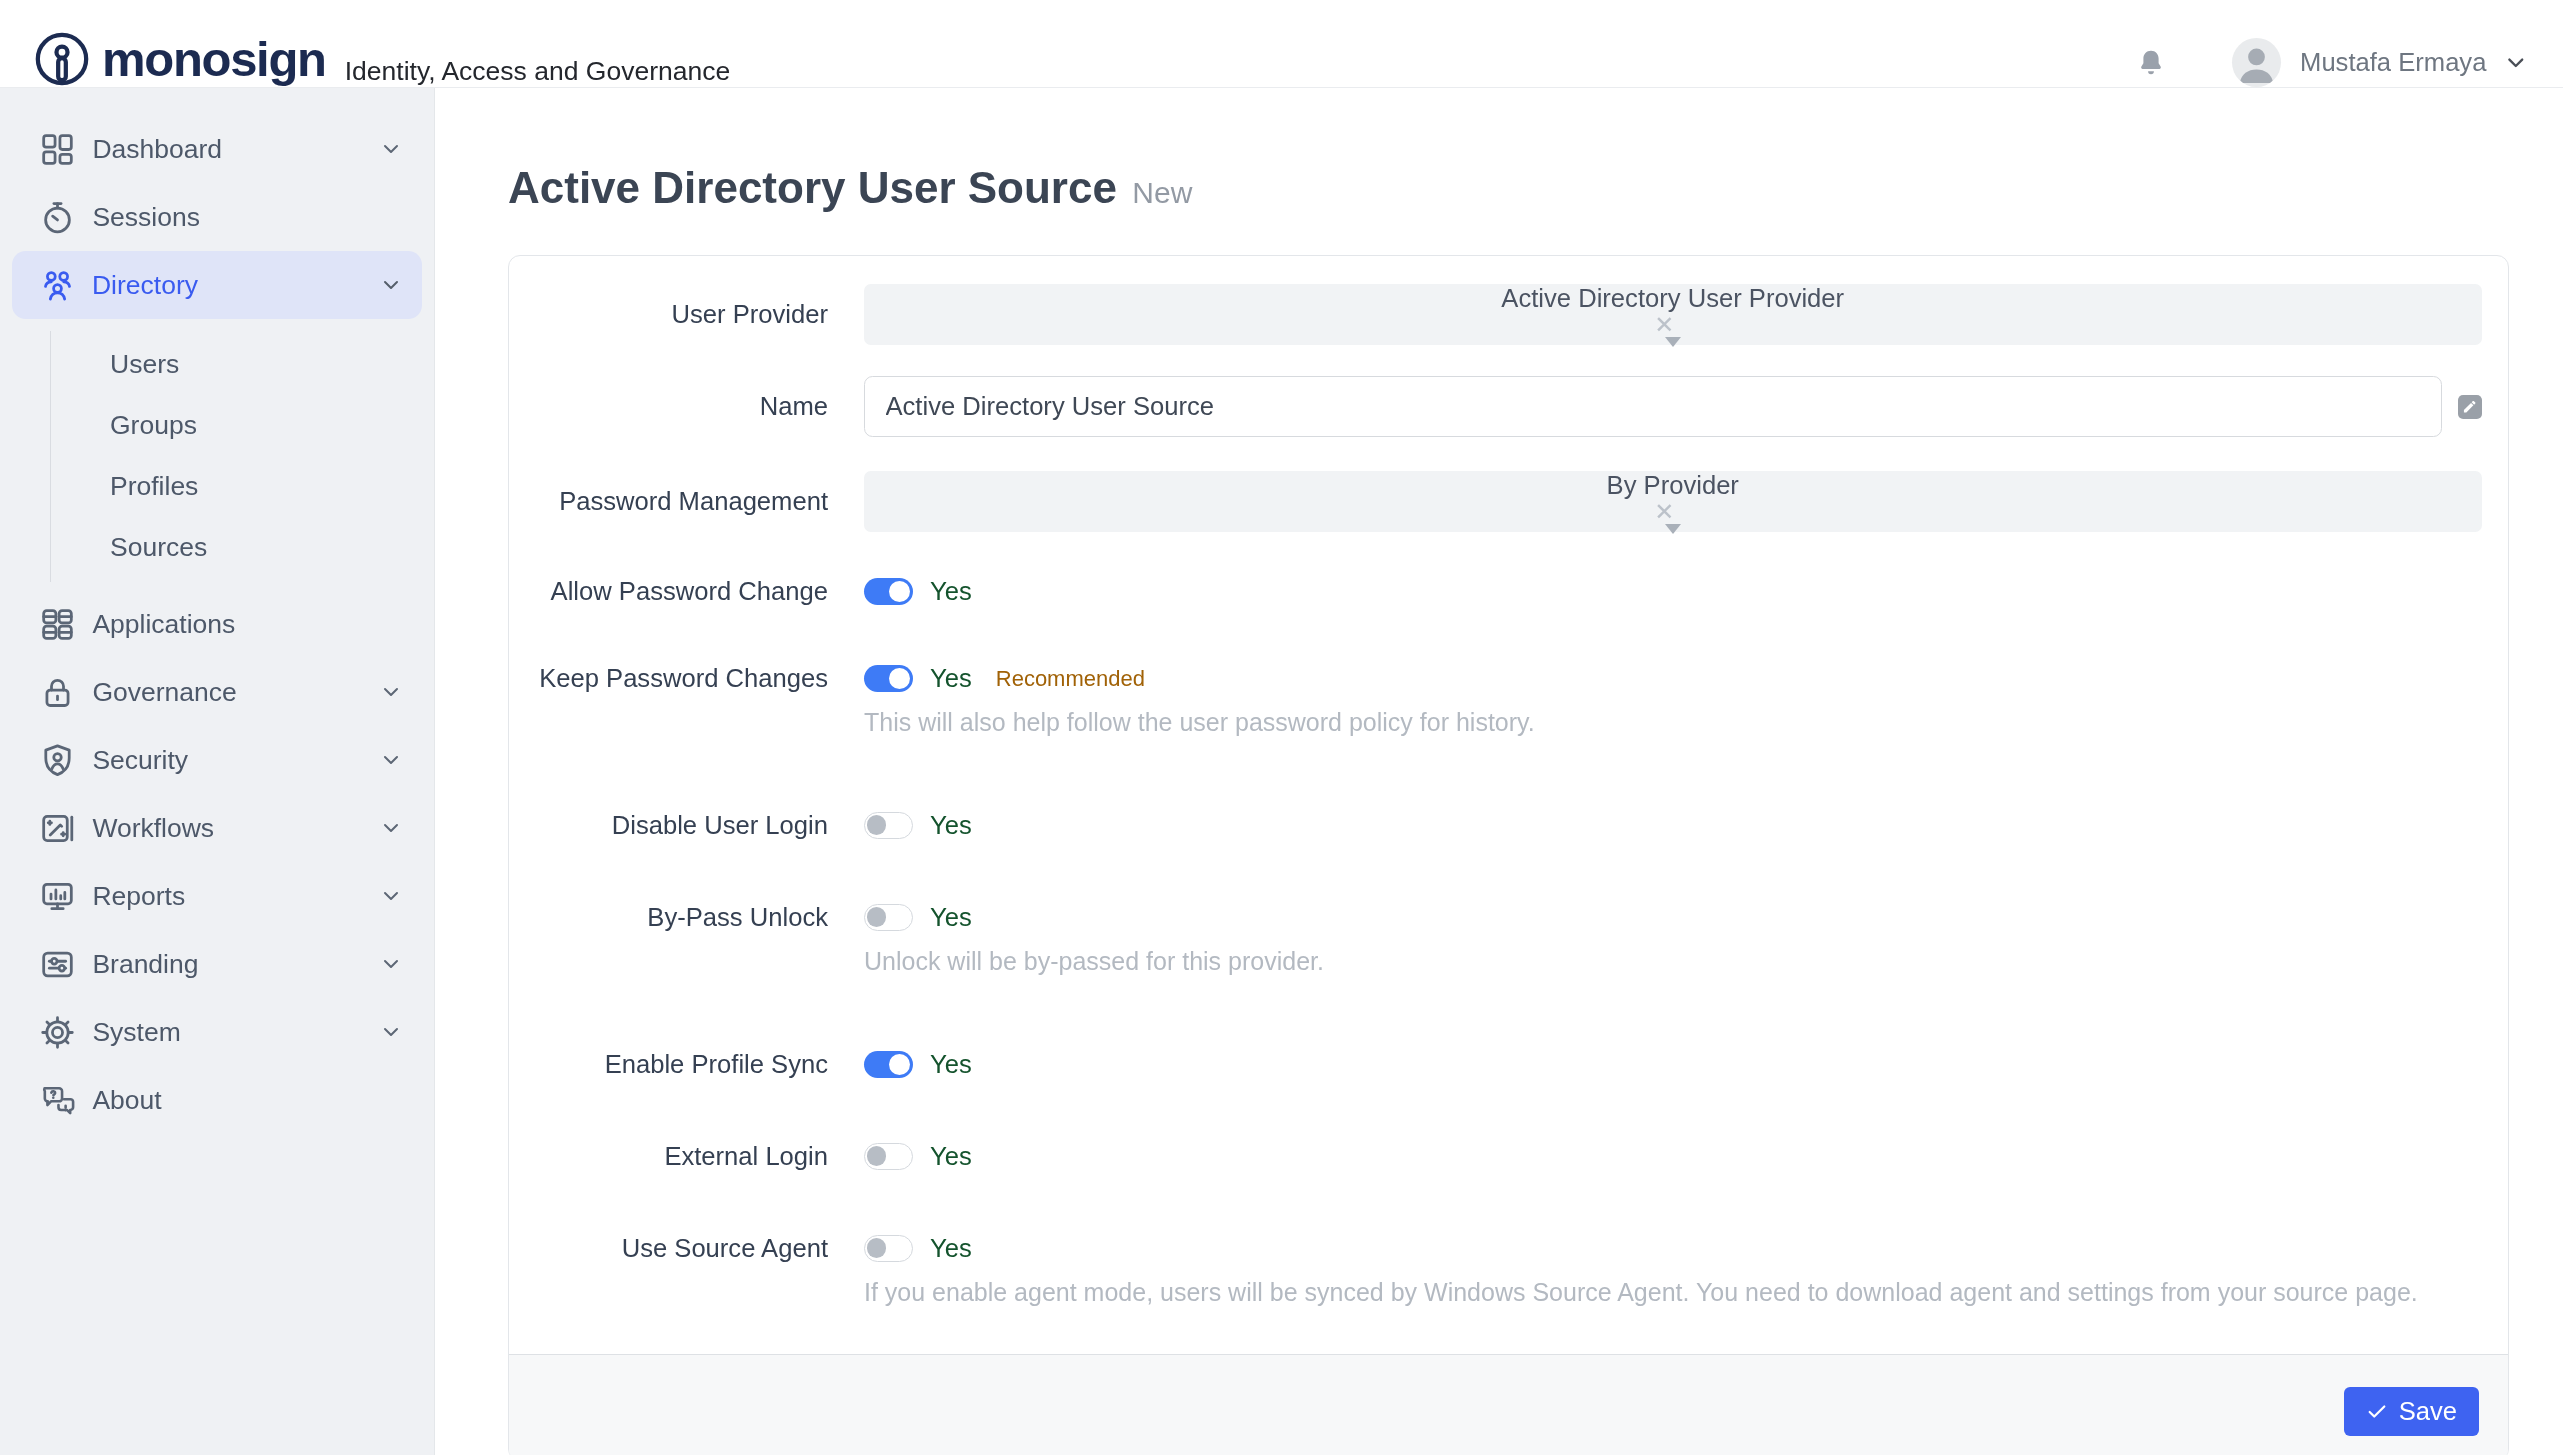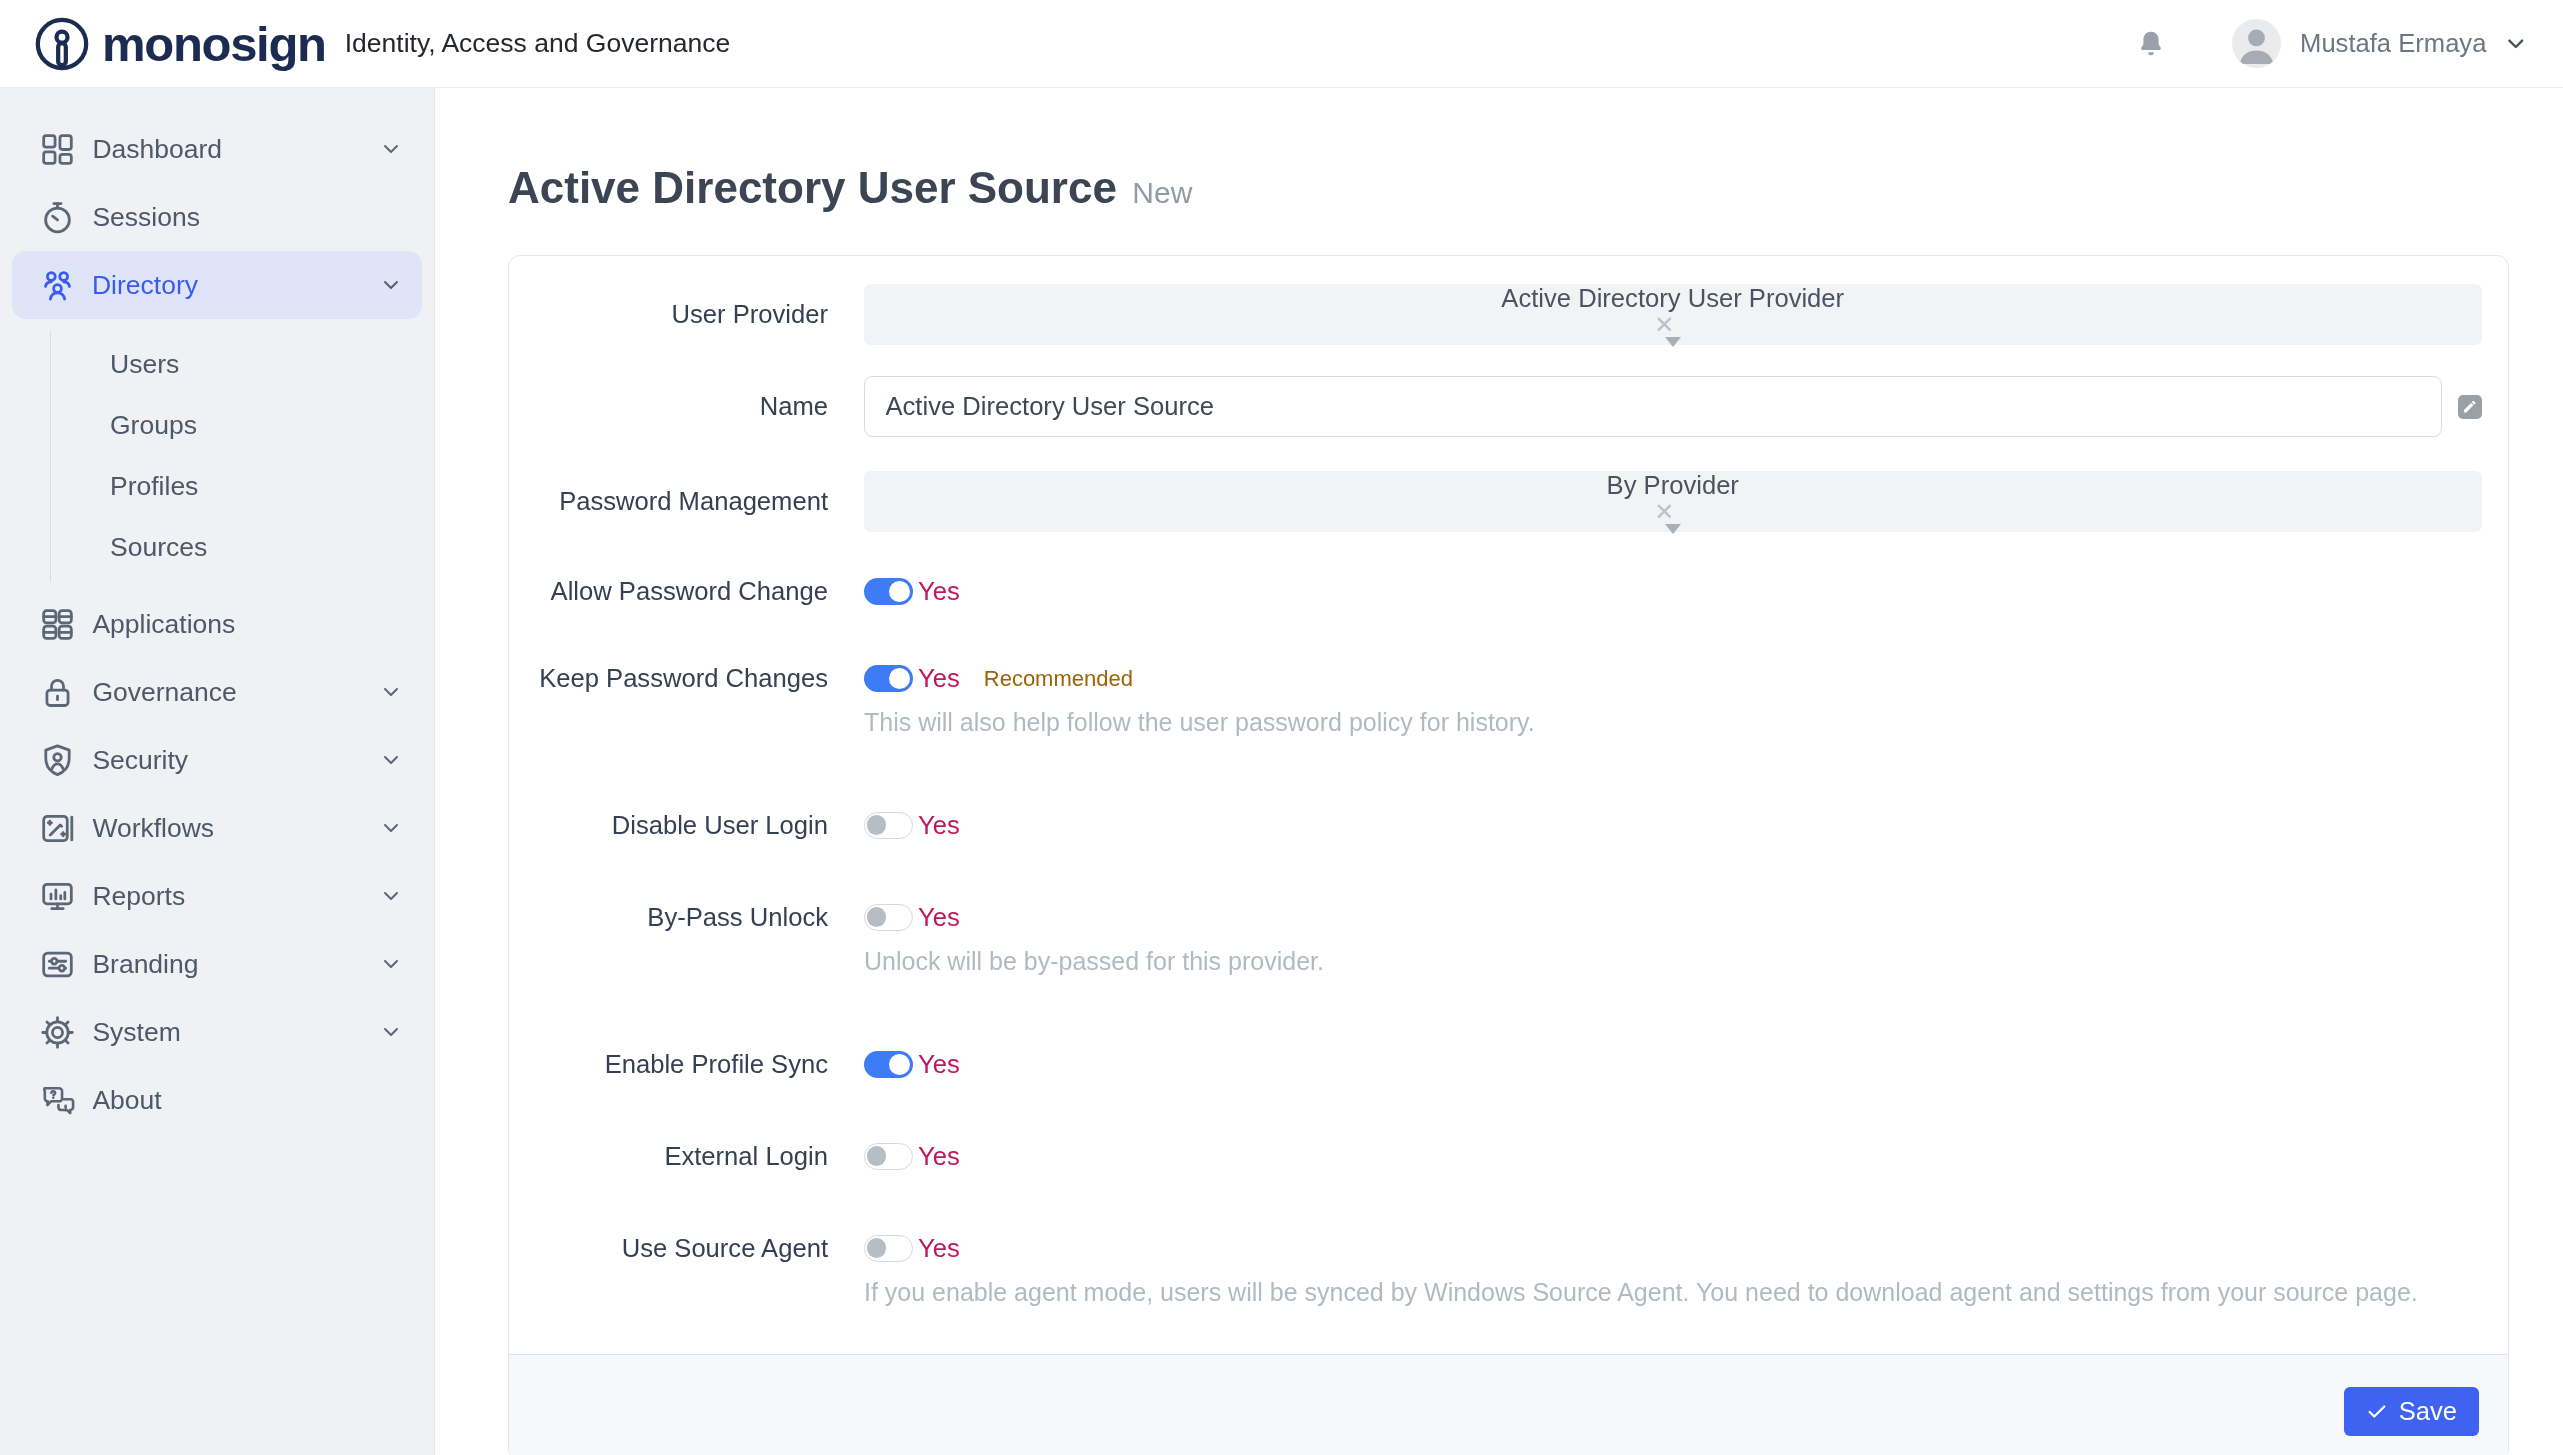--- a/index.html
+++ b/index.html
@@ -2,21 +2,21 @@
 <html style="font-size:13.7px"><head>
 <meta charset="utf-8">
 <style>
   * { margin:0; padding:0; box-sizing:border-box; }
   html,body { width:2563px; height:1456px; }
   body { font-family:"Liberation Sans", sans-serif; background:#fff; overflow:hidden; }
   .page { width:2563px; height:1456px; display:flex; flex-direction:column; }
 
   
   .header { flex:0 0 88px; height:88px; background:#fff; border-bottom:1.7px solid #eaecef;
-            display:flex; align-items:center; padding:0 34px; }
+            display:flex; align-items:flex-end; padding:0 34px; }
   .logo-wrap { display:flex; align-items:center; }
   .logo-word { font-size:49px; font-weight:700; color:#1c2b51; letter-spacing:-1.3px; margin-left:12px; }
   .tagline { font-size:26.5px; color:#24272d; margin-left:19px; }
   .header-right { margin-left:auto; display:flex; align-items:center; }
   .bell { color:#9aa1ab; margin-right:65px; display:flex; }
   .avatar { width:49px; height:49px; border-radius:50%; background:#e9ebed; overflow:hidden;
             display:flex; align-items:flex-end; justify-content:center; }
   .user-name { font-size:25.6px; color:#6e7681; margin-left:19px; }
   .hdr-chev { margin-left:17px; color:#4a4f57; display:flex; }
 
@@ -66,21 +66,21 @@
                 padding:0 20.5px; font-size:25.6px; color:#3f4855; font-family:inherit; outline:none; }
   .edit-btn { width:24px; height:24px; margin-left:15.4px; background:#9aa0a8; border:none; border-radius:5.1px;
               display:flex; align-items:center; justify-content:center; flex:0 0 24px; }
 
   .toggle-line { display:flex; align-items:center; height:31px; }
   .toggle { width:49px; height:26.5px; border-radius:13.7px; position:relative; flex:0 0 49px; }
   .toggle.on { background:#3e7bf6; }
   .toggle.on .knob { position:absolute; right:2.6px; top:2.6px; width:21.3px; height:21.3px; border-radius:50%; background:#fff; }
   .toggle.off { background:#fff; border:1.7px solid #d5d9de; }
   .toggle.off .knob { position:absolute; left:1.7px; top:1.7px; width:19.6px; height:19.6px; border-radius:50%; background:#b7bdc5; }
-  .yes-label { font-size:25.6px; color:#be185d; margin-left:5px; }
+  .yes-label { font-size:25.6px; color:#14532d; margin-left:17px; }
   .rec-badge { font-size:22px; color:#a16207; margin-left:24px; }
   .help-text { font-size:25px; color:#b3b9c1; margin-top:12px; line-height:32px; }
 
   .card-footer { position:absolute; left:0; right:0; top:1098px; bottom:0; background:#f7f8f9;
                  border-top:1.7px solid #dee1e5; display:flex; justify-content:flex-end;
                  padding:32px 29px 0 0; border-radius:0 0 10.2px 10.2px; }
   .save-btn { height:49px; padding:0 22px; background:#3e63f1; color:#fff; border:none; border-radius:6px;
               font-size:25.6px; font-weight:500; font-family:inherit; display:flex; align-items:center; gap:10.2px; }
 </style>
 </head>

